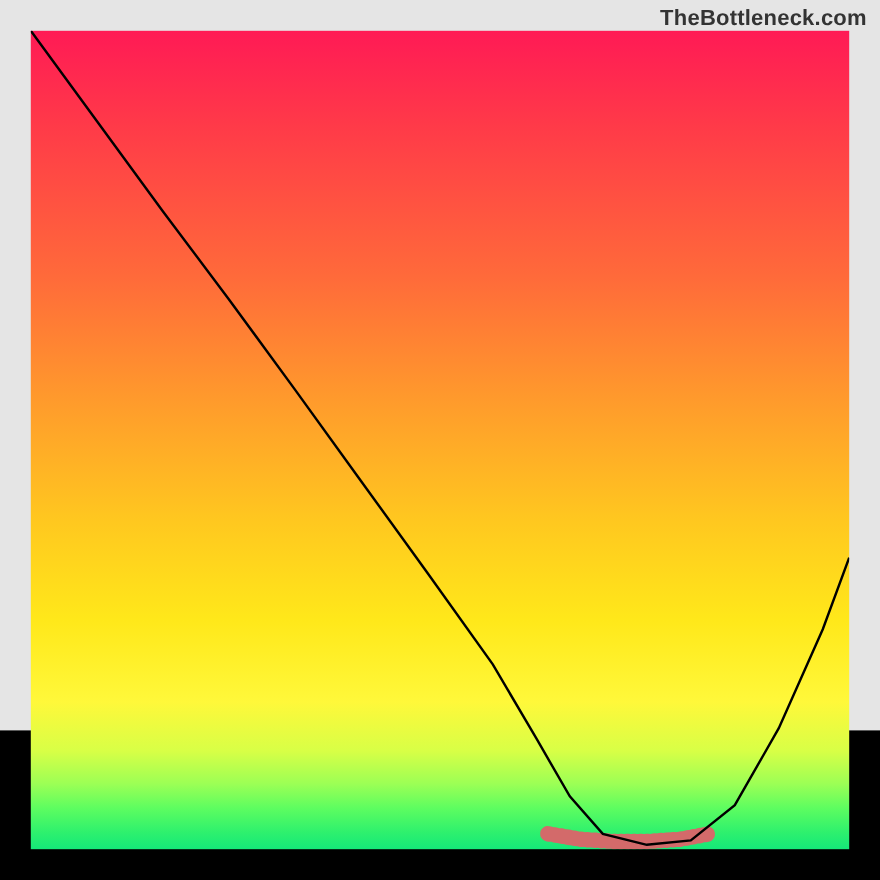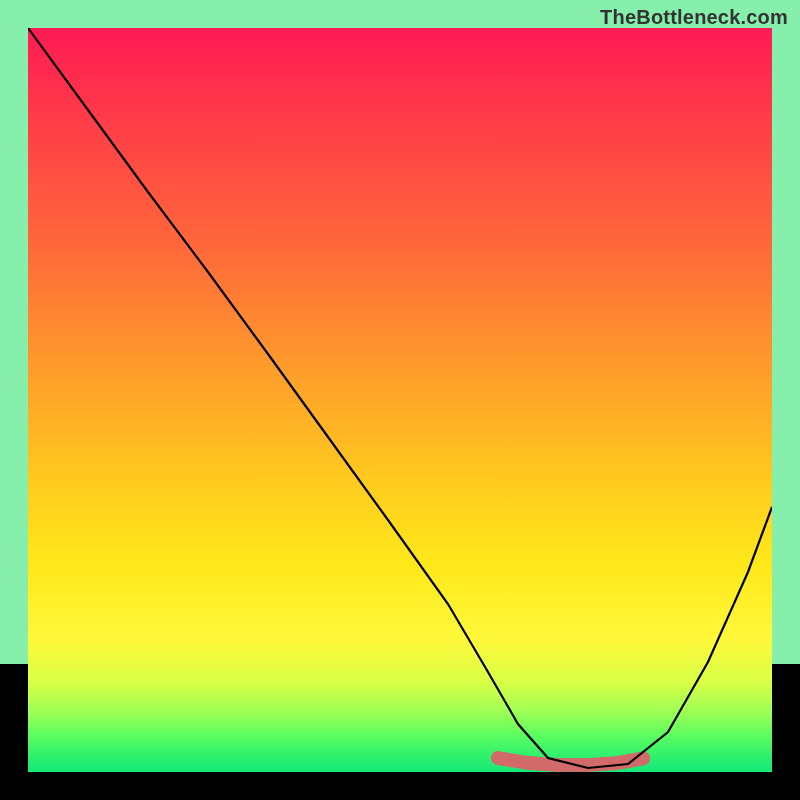--- a/index.html
+++ b/index.html
@@ -10,21 +10,21 @@
     background: #000;
     overflow: hidden;
     font-family: Arial, Helvetica, sans-serif;
   }
   .frame {
     position: absolute;
     left: 0;
     top: 0;
     width: 800px;
     height: 664px;
-    background: #86efac;
+    background: #e5e5e5;
   }
   .plot {
     position: absolute;
     left: 28px;
     top: 28px;
     width: 744px;
     height: 744px;
     
     background: linear-gradient(to bottom,
       #ff1a55 0%,

